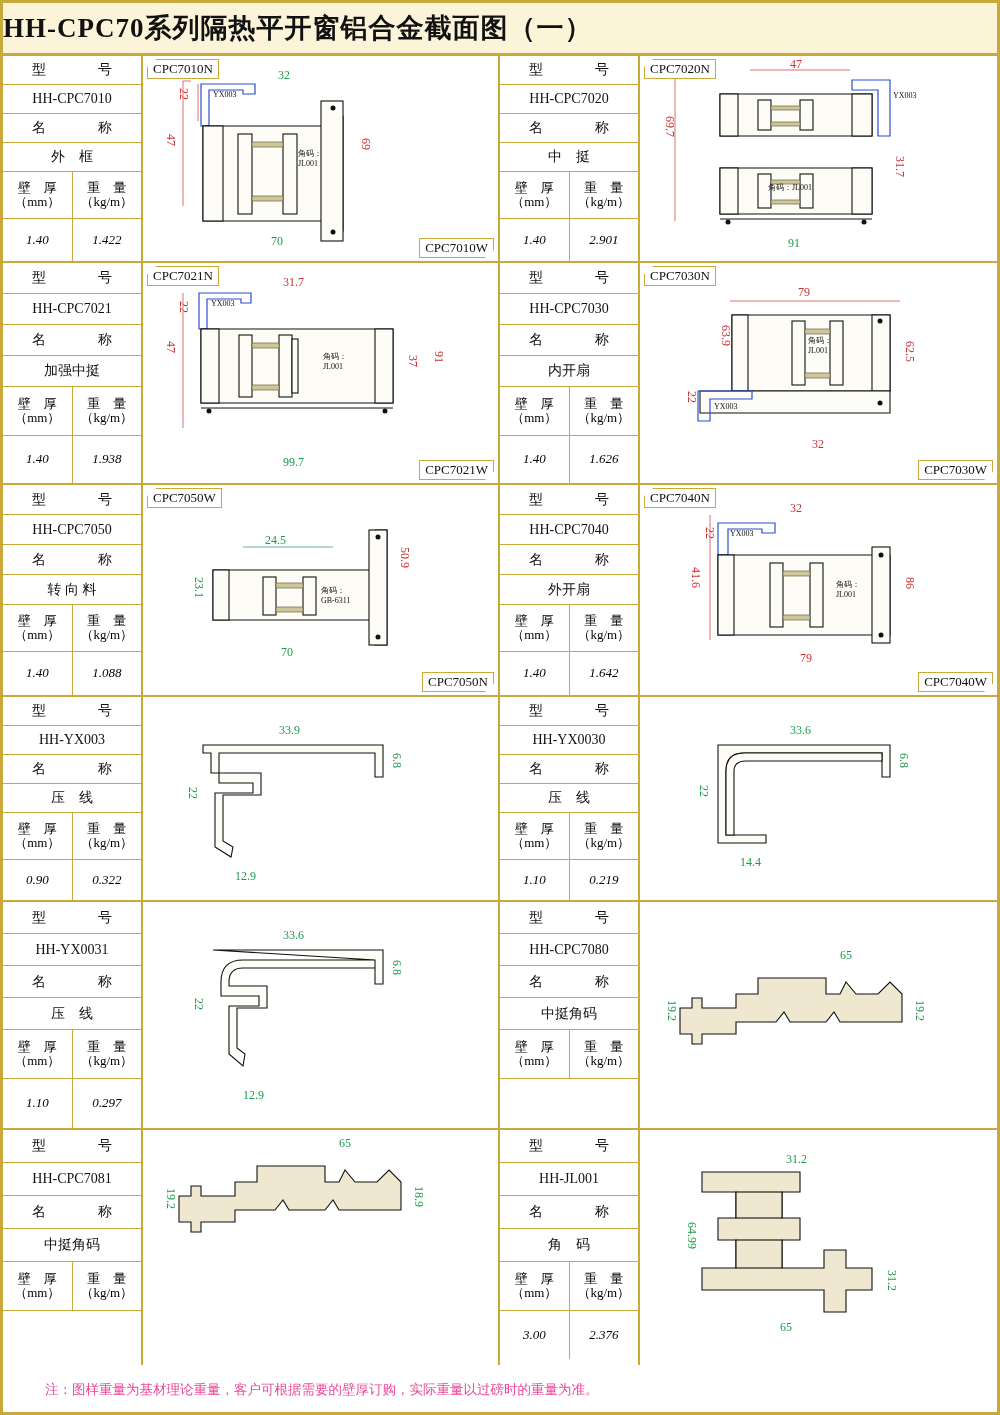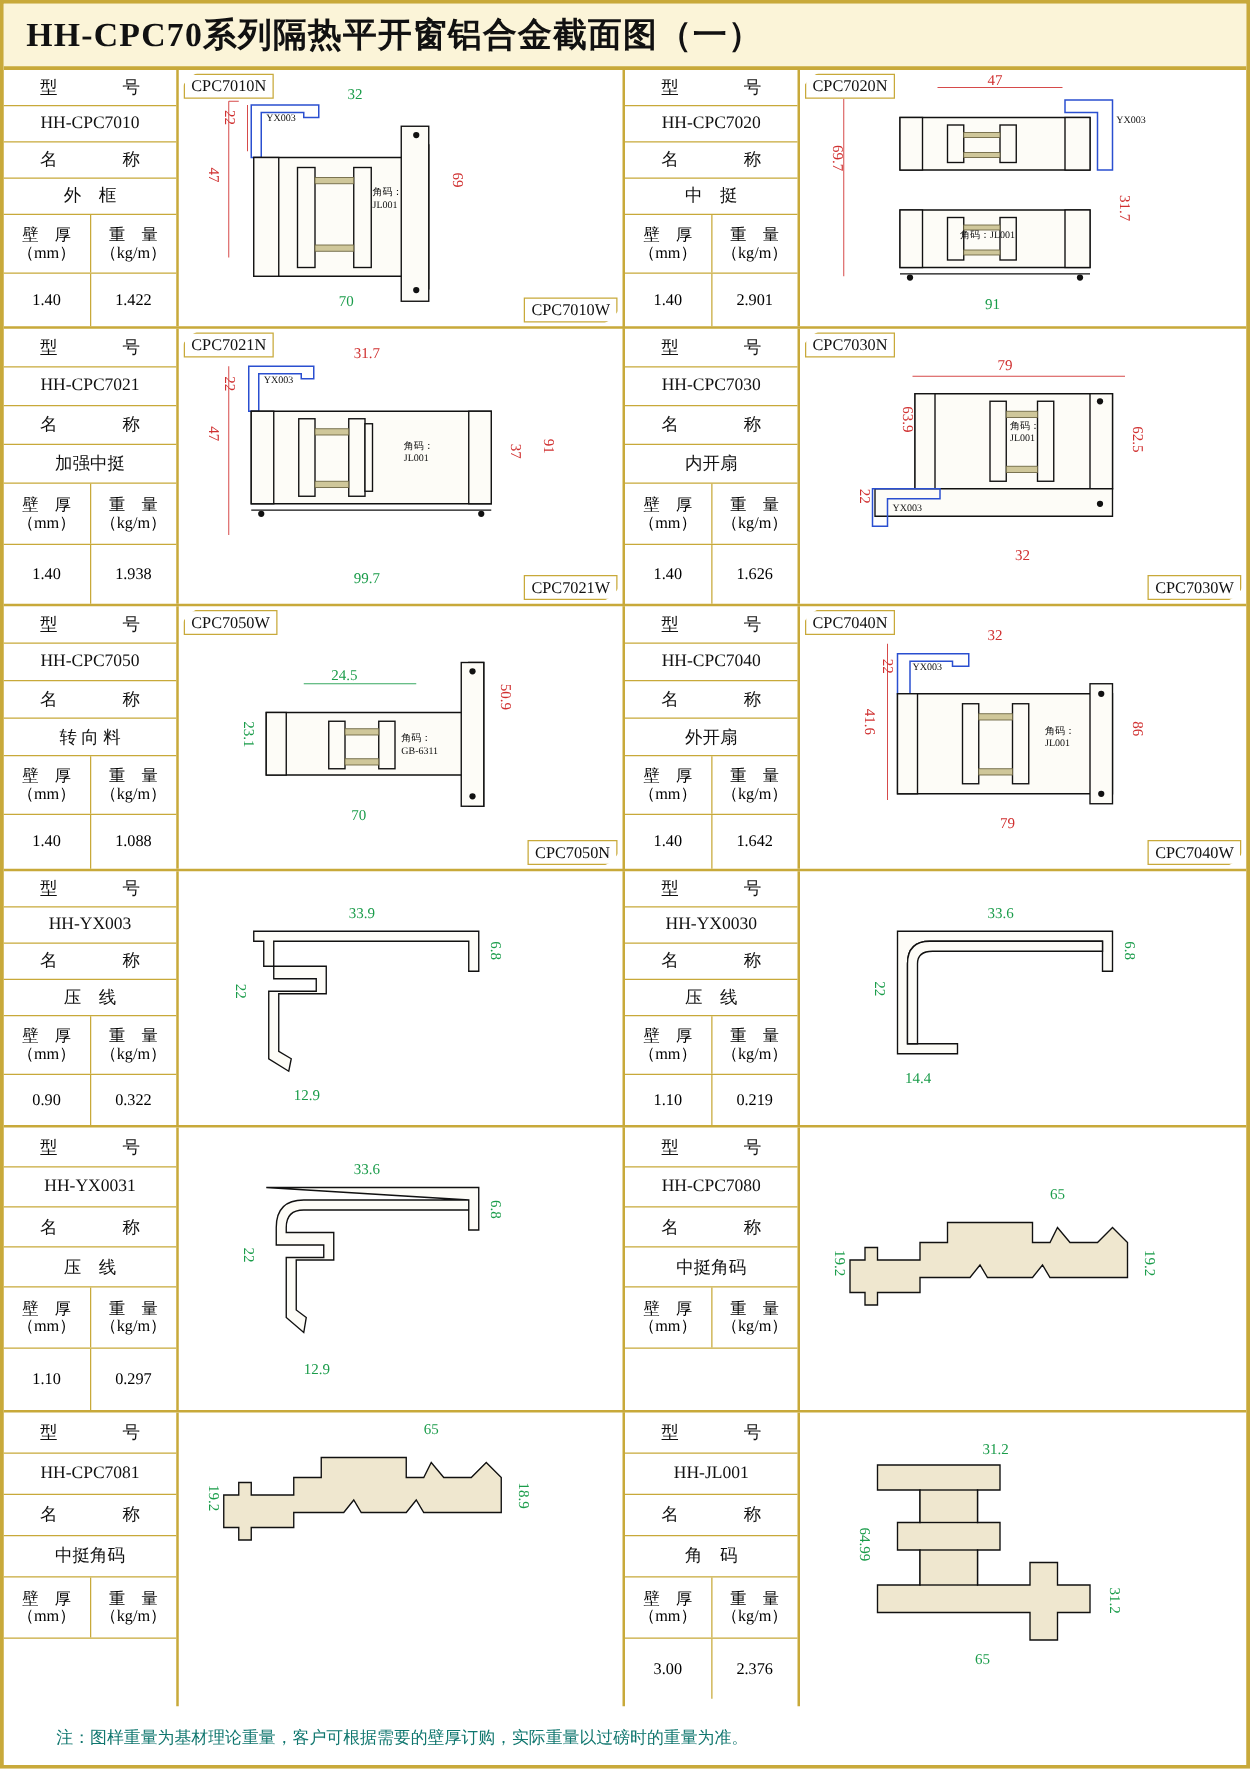--- a/index.html
+++ b/index.html
@@ -1,37 +1,37 @@
 <!DOCTYPE html>
 <html><head>
 <meta charset="utf-8">
 <style>
   html,body{margin:0;padding:0;background:#fff;}
   body{width:1000px;height:1415px;font-family:"Liberation Sans","DejaVu Sans",sans-serif;}
   .page{position:relative;width:1000px;height:1415px;box-sizing:border-box;border:3px solid #c8a93a;background:#fff;}
-  .title-bar{position:relative;height:50px;border-bottom:3px solid #c8a93a;background:#fbf4d8;display:flex;align-items:center;padding-left:18px;}
+  .title-bar{position:relative;height:50px;border-bottom:3px solid #c8a93a;background:#fbf4d8;display:flex;align-items:center;}
   .title-bar .title{font-family:"Liberation Serif","DejaVu Serif",serif;font-size:27px;font-weight:bold;color:#111;letter-spacing:1px;}
   .grid{position:relative;display:grid;grid-template-columns:1fr 1fr;border-top:0;}
   .cell{position:relative;border-right:2px solid #c8a93a;border-bottom:2px solid #c8a93a;display:flex;box-sizing:border-box;}
   .cell:nth-child(2n){border-right:none;}
   .info{width:140px;flex:0 0 140px;border-right:2px solid #c8a93a;box-sizing:border-box;display:flex;flex-direction:column;}
   .irow{border-bottom:1px solid #c8a93a;display:flex;align-items:center;justify-content:center;font-family:"Liberation Serif","DejaVu Serif",serif;font-size:14px;color:#111;box-sizing:border-box;}
   .irow.h{letter-spacing:8px;padding-left:8px;}
   .half{display:flex;border-bottom:1px solid #c8a93a;}
   .half > div{flex:1;display:flex;align-items:center;justify-content:center;font-family:"Liberation Serif","DejaVu Serif",serif;font-size:13px;box-sizing:border-box;line-height:1.1;text-align:center;flex-direction:column;}
   .half > div:first-child{border-right:1px solid #c8a93a;}
-  .half.last{border-bottom:none;}
+  .half.last{border-bottom:none;font-style:italic;}
   .drawing{position:relative;flex:1;overflow:hidden;border-radius:25px;}
   .tag{position:absolute;font-family:"Liberation Serif","DejaVu Serif",serif;font-size:13px;color:#111;border:1px solid #c8a93a;padding:1px 5px;background:#fff;white-space:nowrap;}
   .tag.tl{top:3px;left:4px;}
   .tag.br{bottom:3px;right:4px;}
   .dim{position:absolute;font-family:"Liberation Serif","DejaVu Serif",serif;font-size:12px;color:#1a9c4a;white-space:nowrap;}
   .dimr{position:absolute;font-family:"Liberation Serif","DejaVu Serif",serif;font-size:12px;color:#d03030;white-space:nowrap;}
   .vert{writing-mode:vertical-rl;}
-  .note{position:absolute;left:0;right:0;bottom:0;height:44px;display:flex;align-items:center;padding-left:42px;font-family:"Liberation Serif","DejaVu Serif",serif;font-size:13.5px;color:#0f766e;box-sizing:border-box;}
+  .note{position:absolute;left:0;right:0;bottom:0;height:44px;display:flex;align-items:center;padding-left:42px;font-family:"Liberation Serif","DejaVu Serif",serif;font-size:13.5px;color:#ec4899;box-sizing:border-box;}
   svg{display:block;}
   .profile{fill:#fdfcf7;stroke:#111;stroke-width:1.1;}
   .profile2{fill:#efe7cf;stroke:#111;stroke-width:1.1;}
   .blue{fill:none;stroke:#2a4fd0;stroke-width:1.2;}
   .thermal{fill:#cfc79a;stroke:#6b6440;stroke-width:0.7;}
   .lbl{font-family:"Liberation Serif","DejaVu Serif",serif;font-size:8px;fill:#111;}
   .redline{stroke:#d03030;stroke-width:0.7;fill:none;}
   .greenline{stroke:#1a9c4a;stroke-width:0.7;fill:none;}
 </style>
 </head>
@@ -409,21 +409,21 @@
         </div>
       </div>
       <div class="drawing">
         <svg width="340" height="203" viewBox="0 0 340 203">
           <path class="profile" d="M78 48 L250 48 L250 80 L242 80 L242 56 L104 56 Q86 56 86 74 L86 138 L126 138 L126 146 L78 146 Z"></path>
           <path class="profile" d="M94 74 Q94 64 106 64 L242 64 L242 56 L104 56 Q86 56 86 74 L86 138 L94 138 Z" fill="#fdfcf7"></path>
         </svg>
         <div class="dim" style="left:150px;top:26px">33.6</div>
         <div class="dim vert" style="left:256px;top:56px">6.8</div>
         <div class="dim vert" style="left:56px;top:88px">22</div>
-        <div class="dim" style="left:84px;top:158px">14.4</div>
+        <div class="dim" style="left:100px;top:158px">14.4</div>
       </div>
     </div>
 
     <div class="cell" style="height:228px">
       <div class="info">
         <div class="irow h" style="height:32px">型　　号</div>
         <div class="irow" style="height:32px">HH-YX0031</div>
         <div class="irow h" style="height:32px">名　　称</div>
         <div class="irow" style="height:32px">压　线</div>
         <div class="half" style="height:48px">

